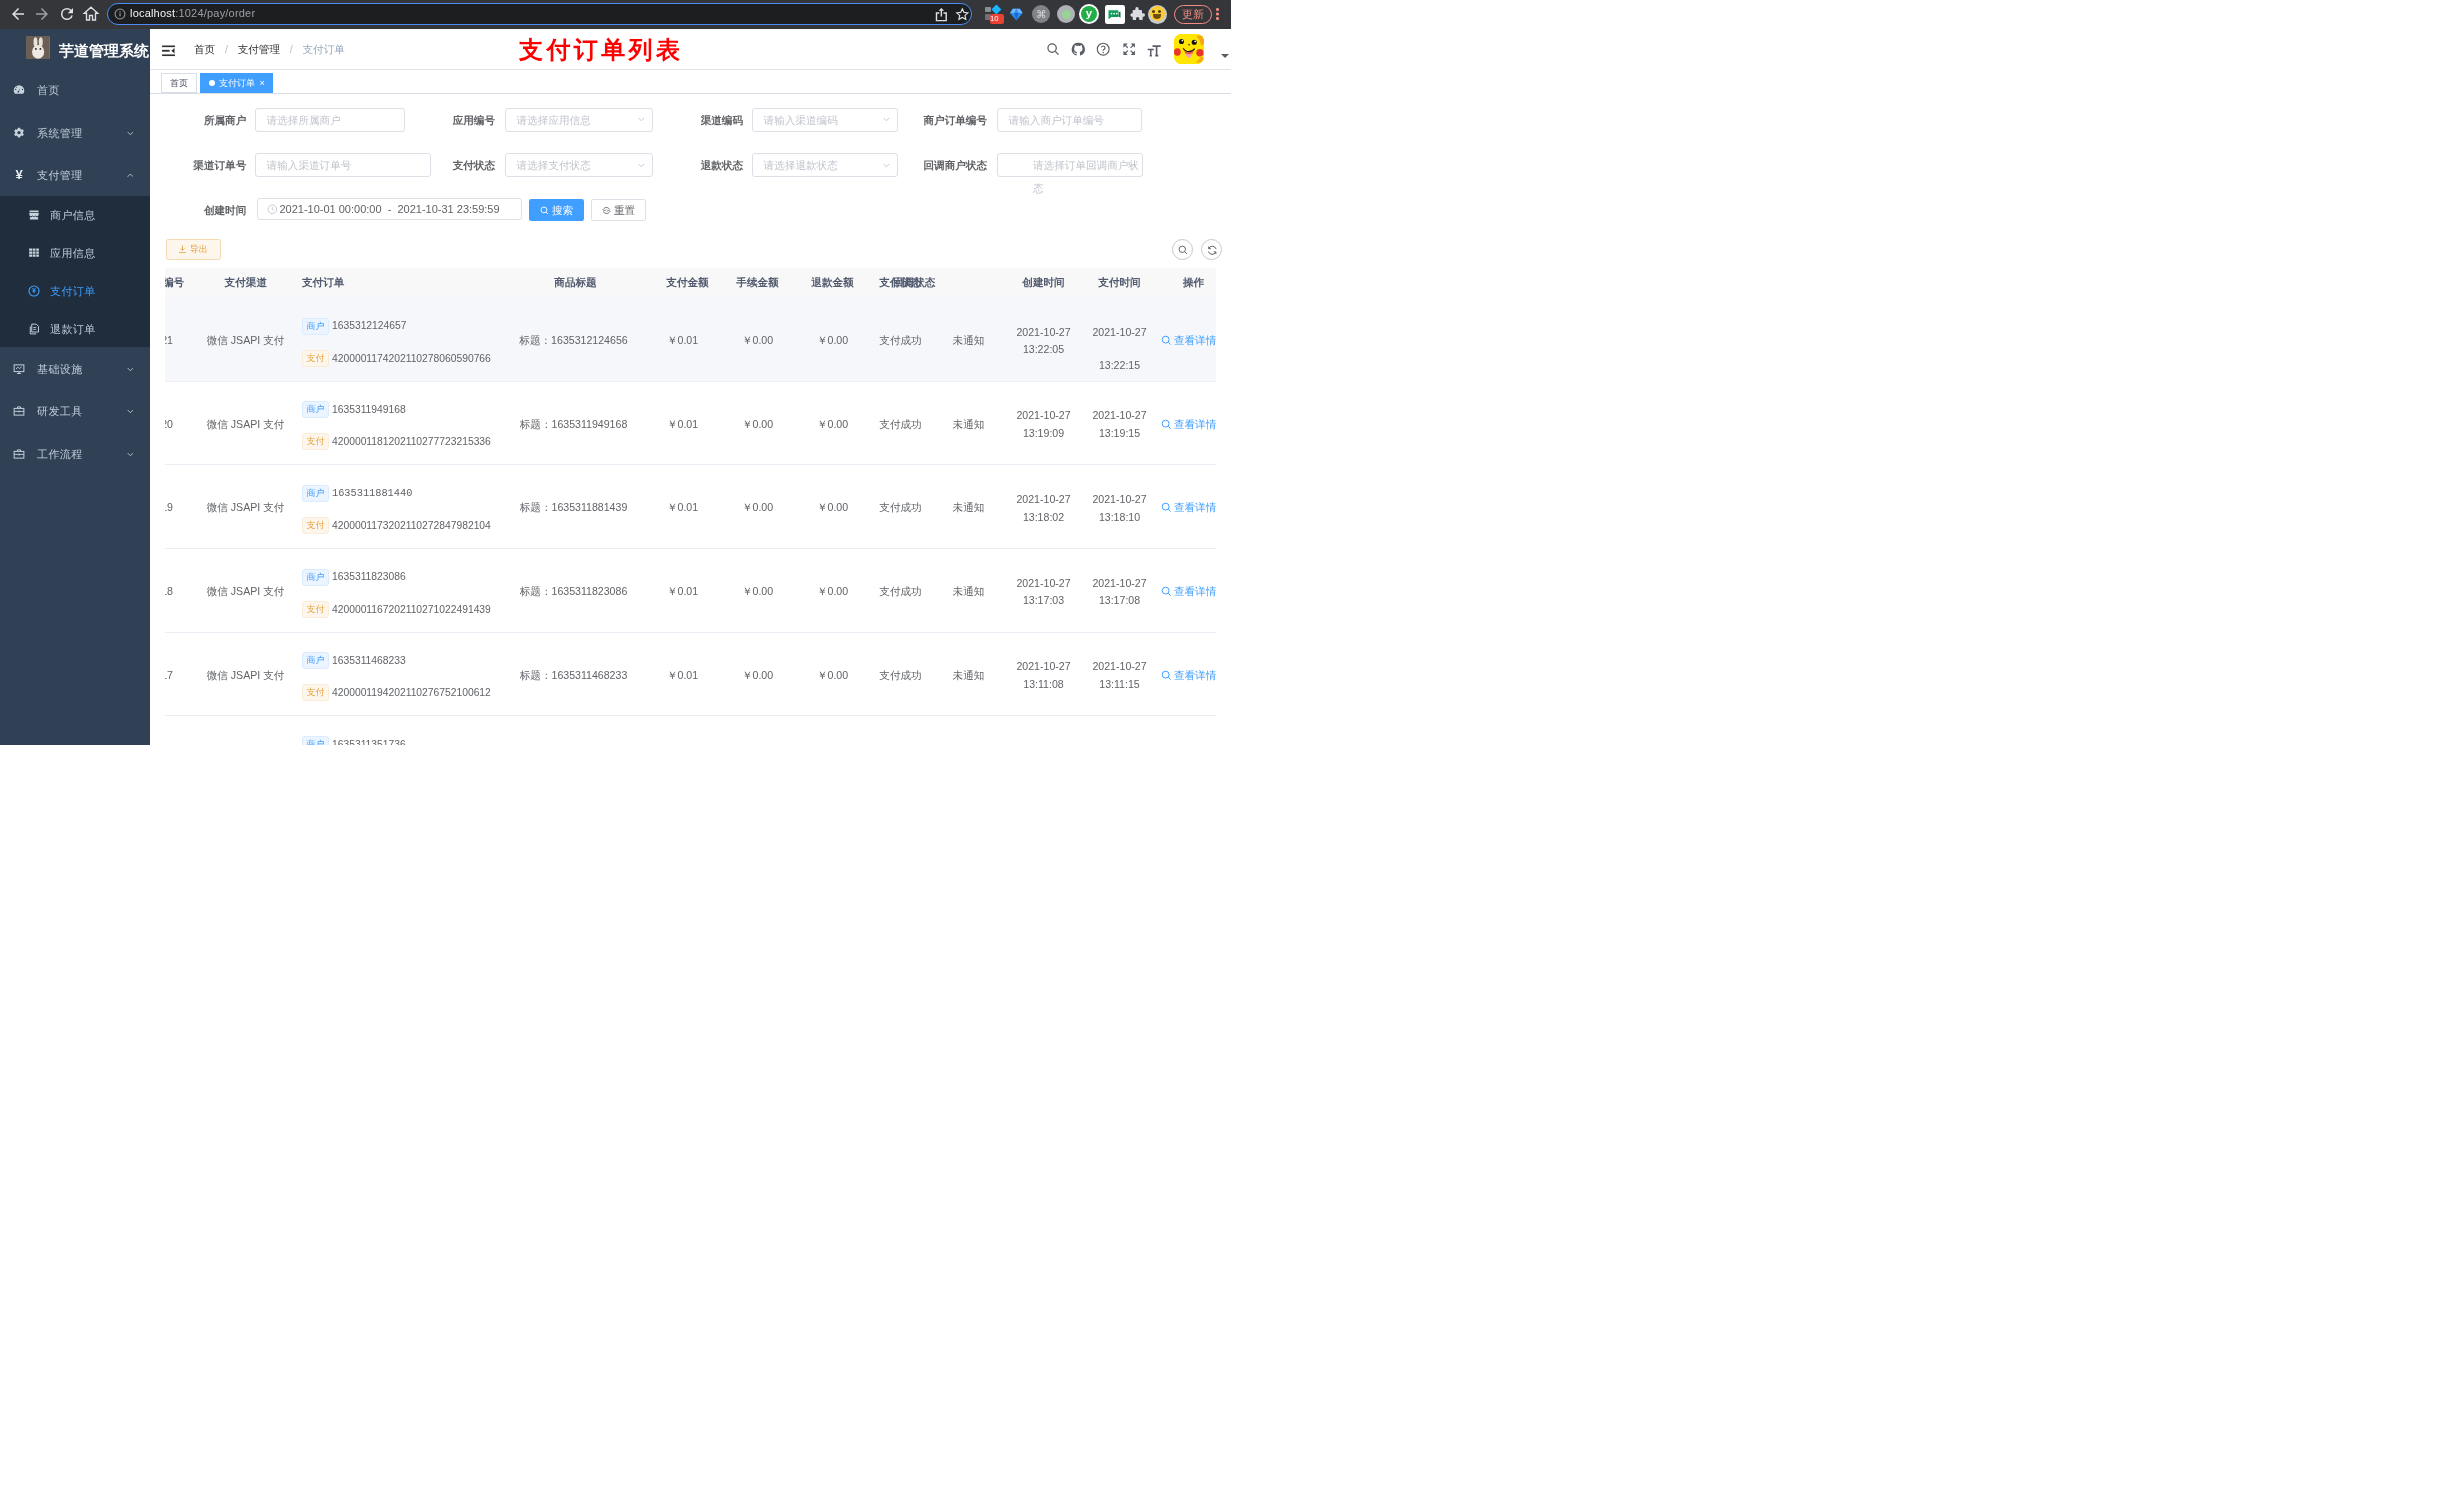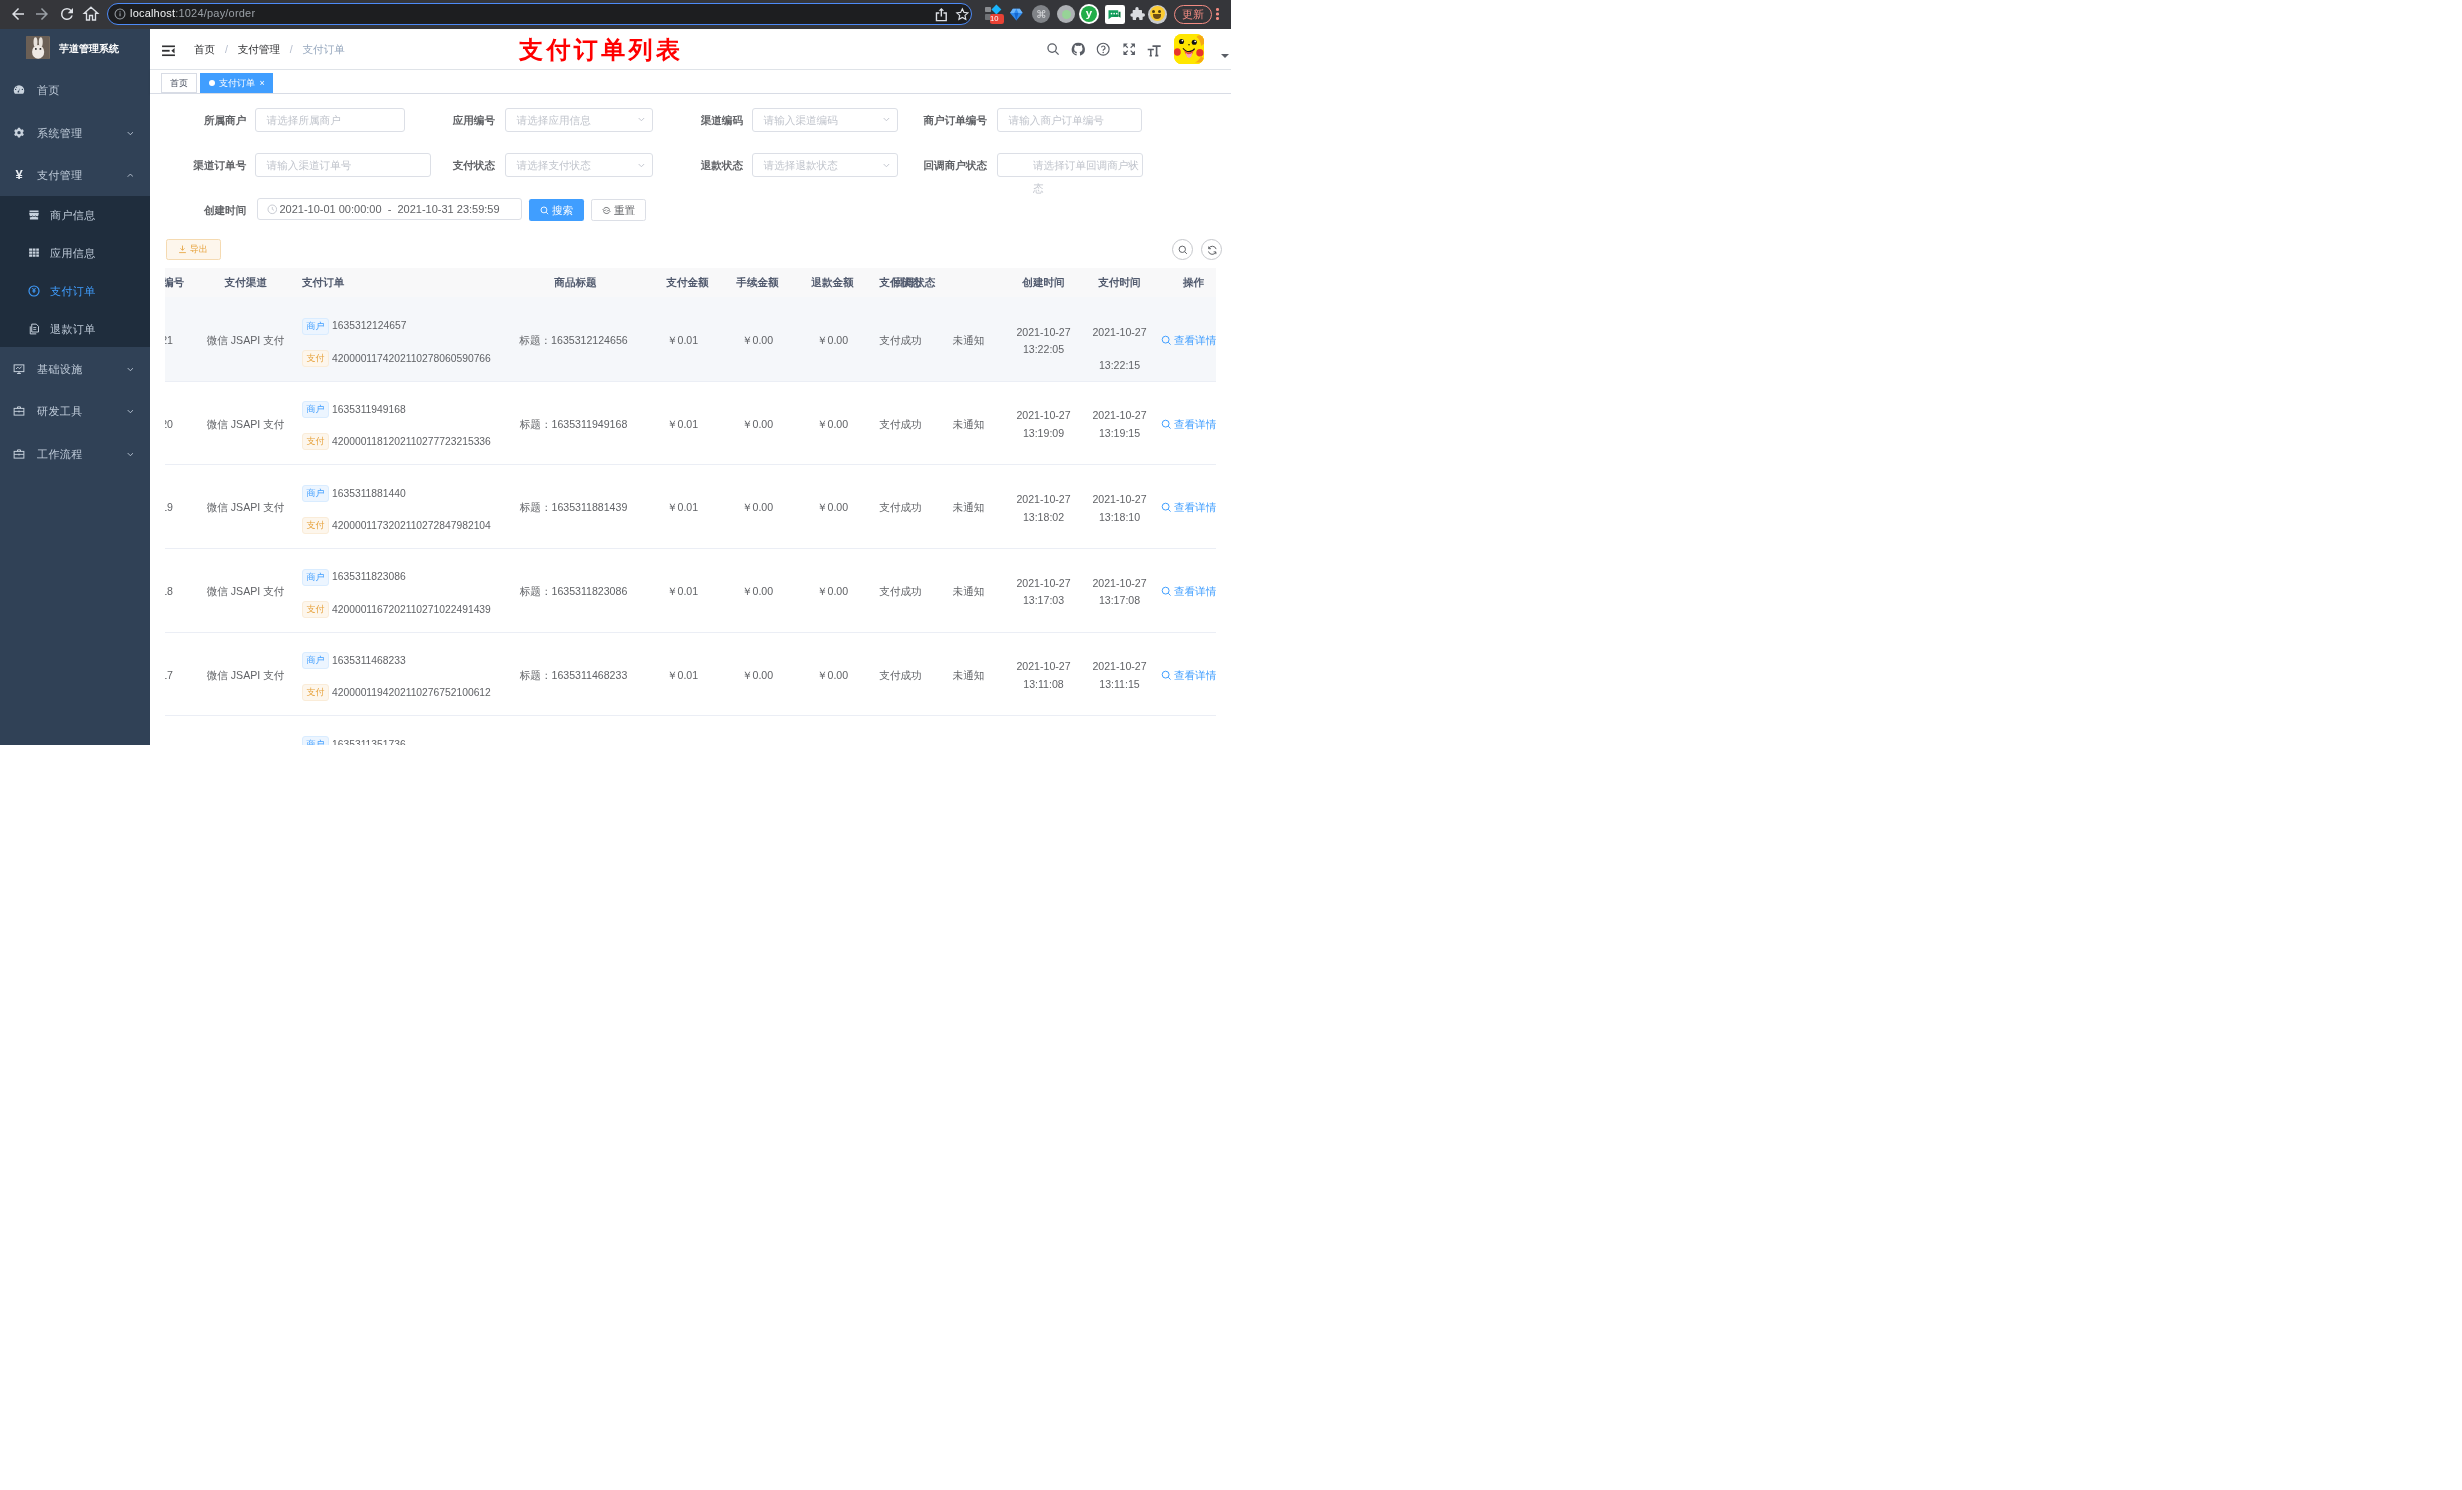--- a/index.html
+++ b/index.html
@@ -10,21 +10,21 @@
 
 #chrome{position:absolute;left:0;top:0;width:1231px;height:29px;background:#35363a;}
 .chr-ic{position:absolute;top:5.3px;}
 #urlbar{position:absolute;left:107px;top:3.4px;width:865px;height:22px;background:#1d1e20;border:1.9px solid #4d8bf8;border-radius:11.4px;}
 #urltxt{position:absolute;left:130px;top:6.8px;font-size:11px;color:#f1f3f4;letter-spacing:0.2px;}
 #urltxt .gray{color:#9aa0a6;}
 
 #sidebar{position:absolute;left:0;top:29px;width:150px;height:716px;background:#304156;}
 #logo{position:absolute;left:0;top:0;width:150px;height:38px;}
 #logoimg{position:absolute;left:26px;top:6.8px;width:23.5px;height:23.5px;background:#8a7a6a;border-radius:1.5px;overflow:hidden;}
-#logotitle{position:absolute;left:59px;top:13px;font-size:10px;font-weight:700;color:#fff;}
+#logotitle{position:absolute;left:59px;top:13px;font-size:15px;font-weight:700;color:#fff;}
 .mi{position:absolute;left:0;width:150px;height:42px;}
 .mi .txt{position:absolute;left:37px;top:50%;margin-top:-6.8px;font-size:11px;color:#bfcbd9;letter-spacing:0.4px;}
 .smi{position:absolute;left:0;width:150px;height:38px;}
 .smi .txt{position:absolute;left:50px;top:50%;margin-top:-6.8px;font-size:11px;color:#bfcbd9;letter-spacing:0.4px;}
 .ico{position:absolute;left:13px;top:50%;margin-top:-6px;width:12px;height:12px;}
 .sico{position:absolute;left:28px;top:50%;margin-top:-6px;width:12px;height:12px;}
 .chev{position:absolute;right:16.7px;top:50%;margin-top:-3px;width:6.8px;height:6.8px;}
 #submenu{position:absolute;left:0;top:167px;width:150px;height:151px;background:#1f2d3d;}
 
 #navbar{position:absolute;left:150px;top:29px;width:1081px;height:40px;background:#fff;}
@@ -415,21 +415,21 @@
   <div class="td" style="left:841px;top:140px;width:227px;text-align:center;line-height:15px;">2021-10-27</div>
   <div class="td" style="left:841px;top:158px;width:227px;text-align:center;line-height:15px;">13:19:15</div>
   <div class="td" style="left:996px;top:149px;width:83px;line-height:15px;color:#409eff;"><svg style="vertical-align:-1.5px;margin-right:2.3px;" width="10.6" height="10.6" viewBox="0 0 16 16">
           <circle cx="7" cy="7" r="5.2" fill="none" stroke="#409eff" stroke-width="1.5"></circle>
           <path d="M11 11l3.5 3.5" stroke="#409eff" stroke-width="1.5"></path>
         </svg>查看详情</div>
   <div class="rowline" style="top:196px;"></div>
   <div class="td" style="left:-45px;top:232px;width:53px;text-align:right;line-height:15px;">119</div>
   <div class="td" style="left:-33px;top:232px;width:227px;text-align:center;line-height:15px;">微信 JSAPI 支付</div>
   <div class="ttag m" style="left:137px;top:217px;">商户</div>
-  <div class="td" style="font-size:10.3px;left:167px;top:218px;line-height:15px;">1635311881440</div>
+  <div class="td" style="font-size:10.3px;left:167px;top:218px;line-height:15px;font-family:Liberation Mono, monospace;">1635311881440</div>
   <div class="ttag p" style="left:137px;top:249px;">支付</div>
   <div class="td" style="font-size:10.3px;left:167px;top:250px;line-height:15px;">4200001173202110272847982104</div>
   <div class="td" style="left:295px;top:232px;width:227px;text-align:center;line-height:15px;">标题：1635311881439</div>
   <div class="td" style="left:404px;top:232px;width:227px;text-align:center;line-height:15px;">￥0.01</div>
   <div class="td" style="left:479px;top:232px;width:227px;text-align:center;line-height:15px;">￥0.00</div>
   <div class="td" style="left:554px;top:232px;width:227px;text-align:center;line-height:15px;">￥0.00</div>
   <div class="td" style="left:622px;top:232px;width:227px;text-align:center;line-height:15px;">支付成功</div>
   <div class="td" style="left:690px;top:232px;width:227px;text-align:center;line-height:15px;">未通知</div>
   <div class="td" style="left:765px;top:224px;width:227px;text-align:center;line-height:15px;">2021-10-27</div>
   <div class="td" style="left:765px;top:242px;width:227px;text-align:center;line-height:15px;">13:18:02</div>

